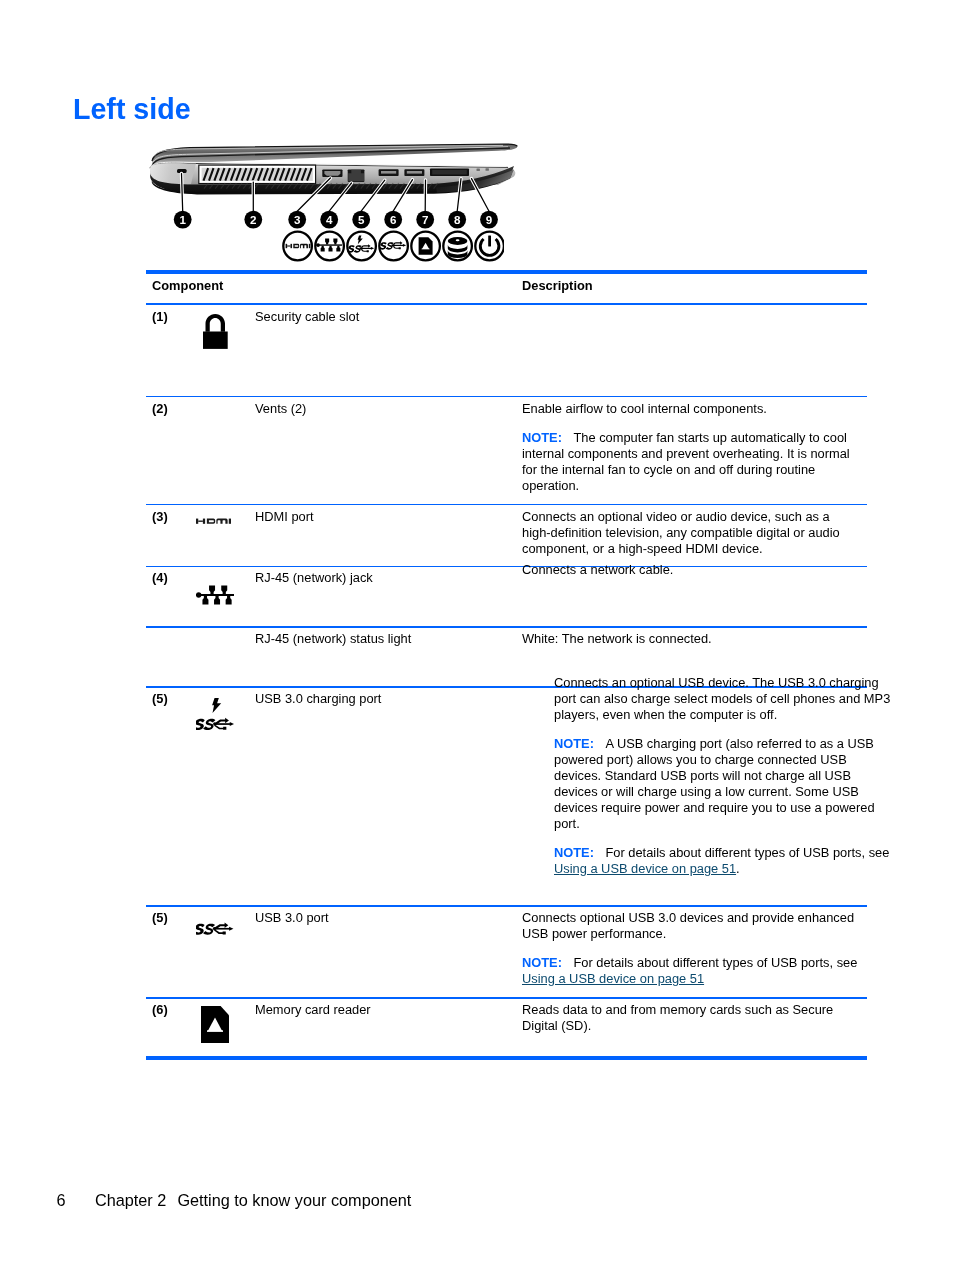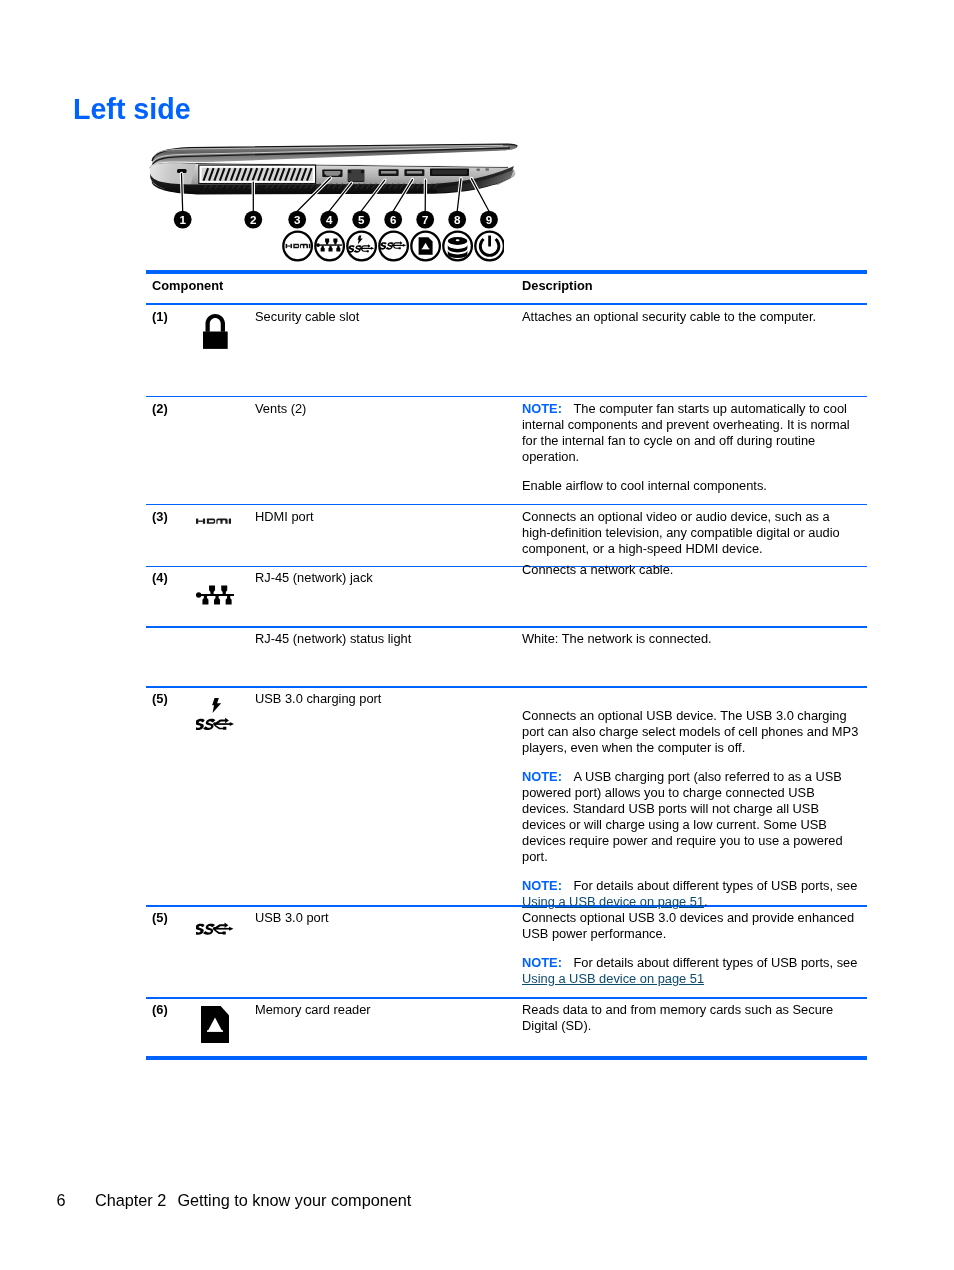--- a/index.html
+++ b/index.html
@@ -344,28 +344,27 @@
 
     <div class="ico" style="left:56.7px;top:44.2px;width:25px;height:35px;">
       <svg width="25" height="35" viewBox="0 0 25 35" xmlns="http://www.w3.org/2000/svg" shape-rendering="geometricPrecision">
         <path d="M2.5 17.7 V9.6 C2.5 4.35 6.86 0 12.25 0 C17.64 0 22.0 4.35 22.0 9.6 V17.7 H17.75 V9.9 C17.75 6.6 15.27 4.1 12.25 4.1 C9.23 4.1 6.75 6.6 6.75 9.9 V17.7 Z" fill="#000"></path>
         <rect x="0" y="17.5" width="24.7" height="17.4" fill="#000"></rect>
       </svg>
     </div>
     <div class="cell num" style="top:39px;">(1)</div>
     <div class="cell cname" style="top:39px;">Security cable slot</div>
     <div class="cell cdesc" style="top:39px;">
-      <p>Attaches an optional security cable to the computer.</p>
     </div>
 
     <div class="cell num" style="top:131px;">(2)</div>
     <div class="cell cname" style="top:131px;">Vents (2)</div>
     <div class="cell cdesc" style="top:131px;">
+      <p>Enable airflow to cool internal components.</p>
       <p><span class="note">NOTE:</span><span class="nsp"></span><span>The computer fan starts up automatically to cool internal components and prevent overheating. It is normal for the internal fan to cycle on and off during routine operation.</span></p>
-      <p>Enable airflow to cool internal components.</p>
     </div>
 
     <div class="ico" style="left:49.9px;top:246.7px;width:35px;height:8.4px;">
       <svg width="35" height="8.4" viewBox="0 0 361 70" xmlns="http://www.w3.org/2000/svg">
         <g fill="#1a1a1a">
           <path d="M0 8 h23 v54 h-23 z"></path>
           <path d="M23 28 h48 v14 h-48 z"></path>
           <path d="M71 8 h23 v54 h-23 z"></path>
           <path d="M112 8 h68 a18 18 0 0 1 18 18 v18 a18 18 0 0 1 -18 18 h-68 z
                    M133 25 h45 a6 6 0 0 1 6 6 v8 a6 6 0 0 1 -6 6 h-45 z" fill-rule="evenodd"></path>
@@ -420,21 +419,21 @@
           <path d="M336 48 l44 20 l-44 21 z"></path>
           <path d="M176 70 l12 -13 l52 -34 h50 v-17 l38 27 l-38 27 v-16 h-42 l-50 34 z"></path>
           <path d="M182 64 l12 13 l44 28 h42 v16 h-50 l-46 -34 z"></path>
           <circle cx="186" cy="66" r="16"></circle>
           <rect x="270" y="96" width="32" height="30" rx="2"></rect>
         </g>
       </svg>
     </div>
     <div class="cell num" style="top:421px;">(5)</div>
     <div class="cell cname" style="top:421px;">USB 3.0 charging port</div>
-    <div class="cell cdesc" style="top:438px;">
+    <div class="cell cdesc" style="top:405px;margin-left:32px;">
       <p>Connects an optional USB device. The USB 3.0 charging port can also charge select models of cell phones and MP3 players, even when the computer is off.</p>
       <p><span class="note">NOTE:</span><span class="nsp"></span><span>A USB charging port (also referred to as a USB powered port) allows you to charge connected USB devices. Standard USB ports will not charge all USB devices or will charge using a low current. Some USB devices require power and require you to use a powered port.</span></p>
       <p><span class="note">NOTE:</span><span class="nsp"></span><span>For details about different types of USB ports, see </span><a class="lnk">Using a USB device on page 51</a><span>.</span></p>
     </div>
 
     <div class="ico" style="left:50.3px;top:652px;width:37.5px;height:13.2px;">
       <svg width="37.5" height="13.2" viewBox="0 0 380 134" xmlns="http://www.w3.org/2000/svg">
         <g fill="#000">
           <g transform="skewX(-13)">
             <path d="M94 30 c-14 -12 -40 -16 -58 -11 c-20 5 -31 17 -32 31 c-1 15 11 24 27 28 l23 6 c8 2 13 6 12 12 c-2 9 -15 11 -27 9 c-12 -2 -21 -8 -26 -14 L0 112 c13 12 33 18 50 17 c26 -1 45 -13 48 -31 c3 -18 -9 -28 -27 -33 l-22 -6 c-8 -2 -12 -5 -11 -10 c1 -7 13 -9 23 -6 c9 2 16 6 20 10 z"></path>

